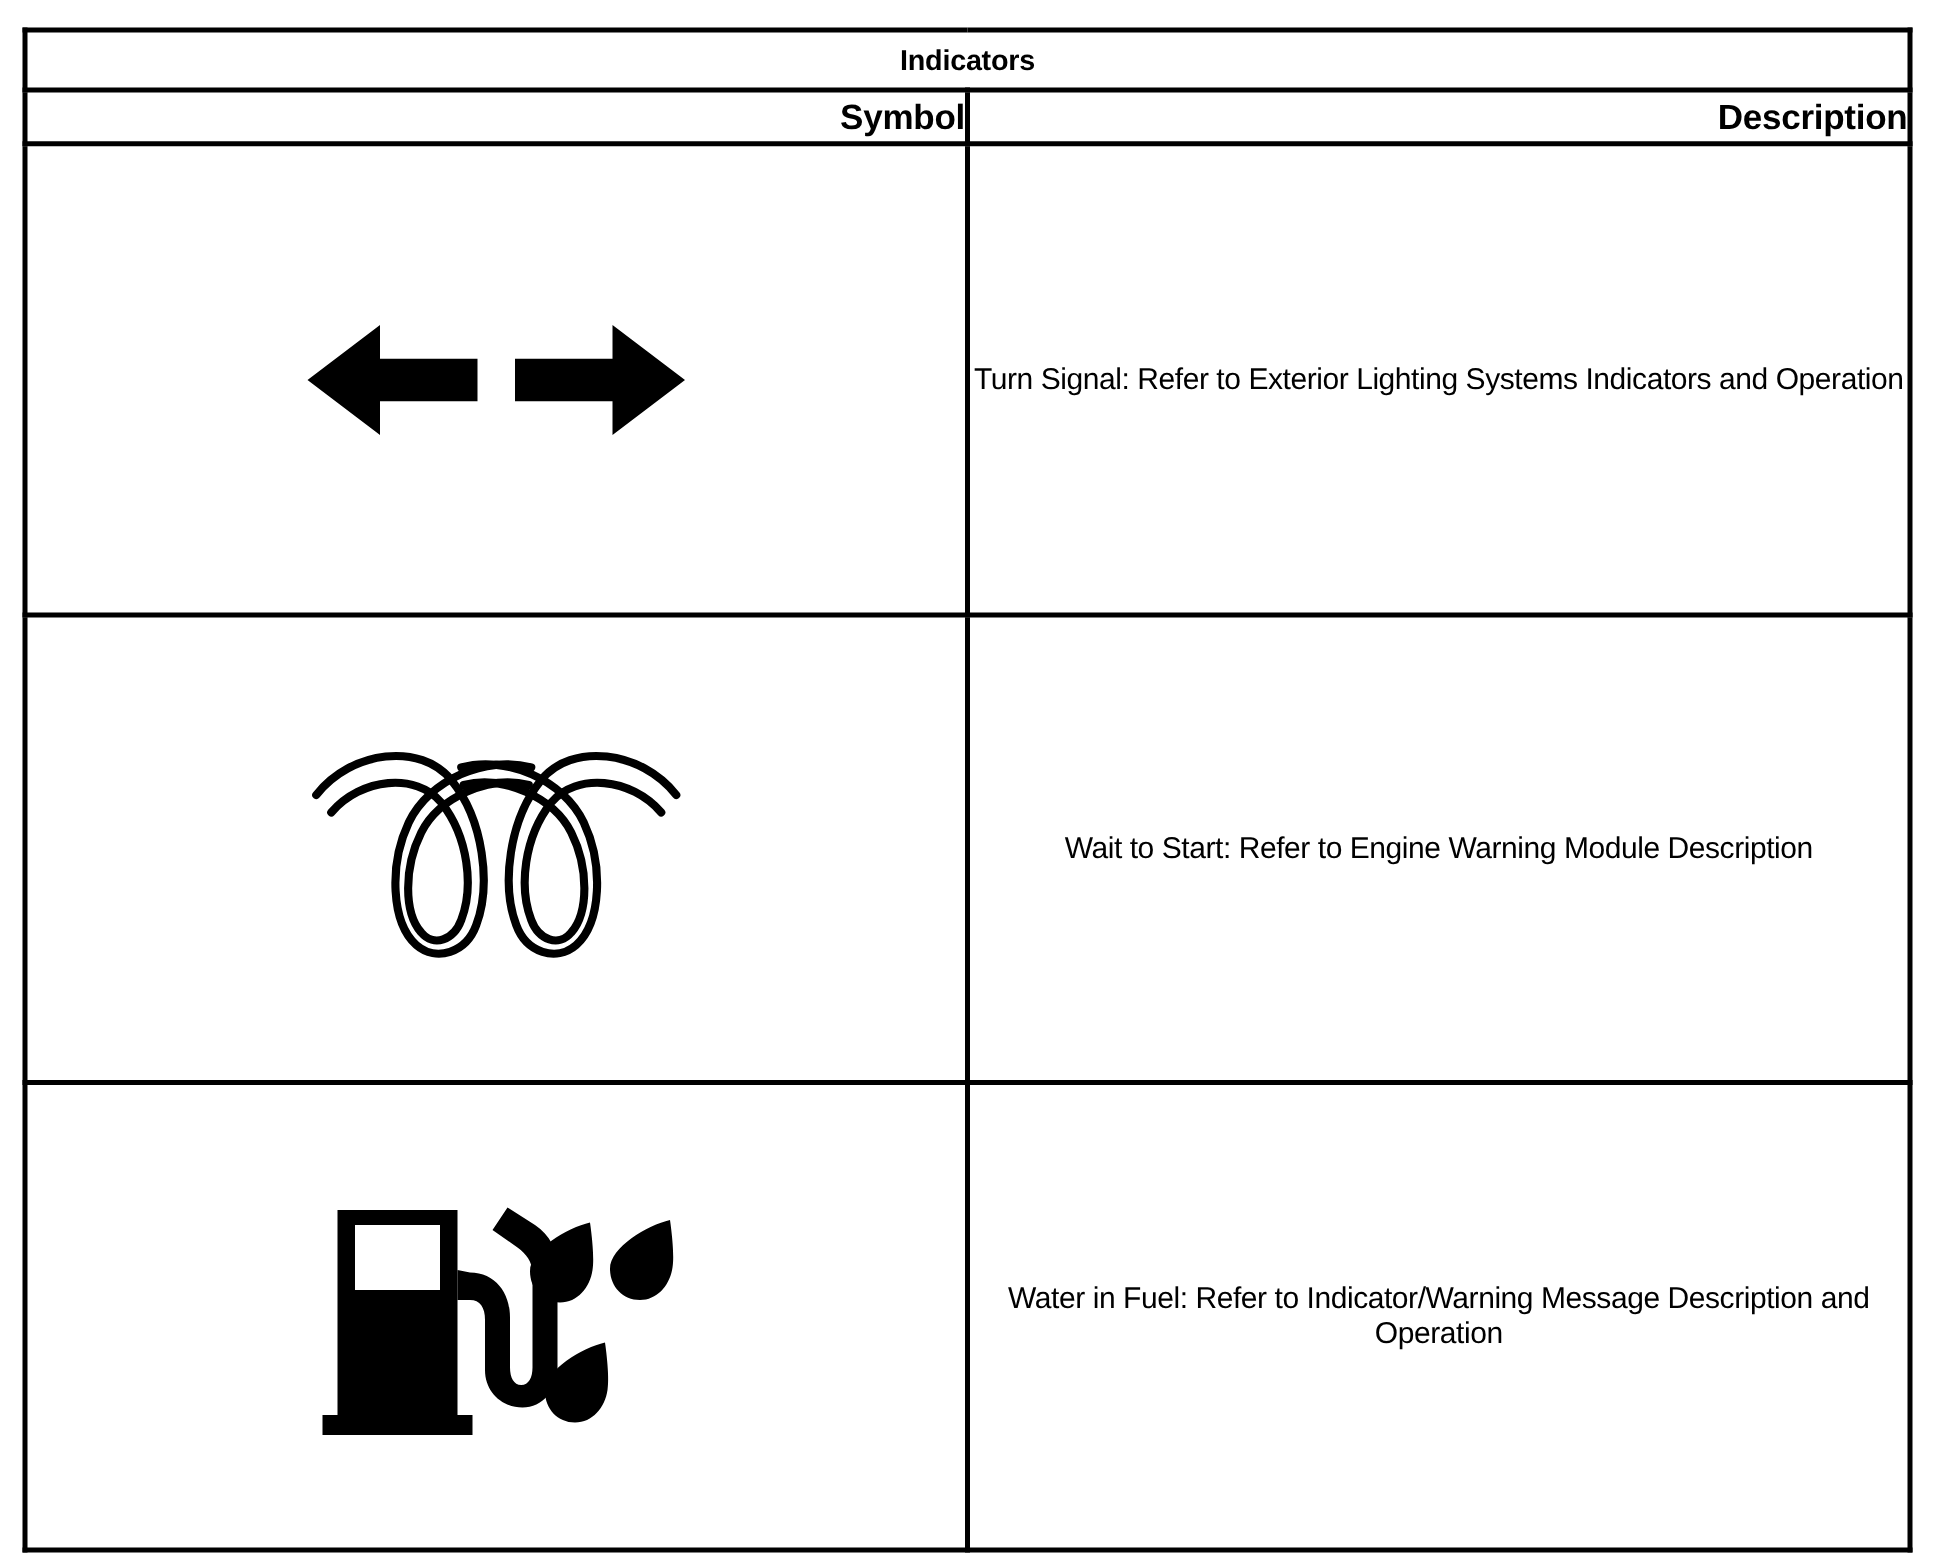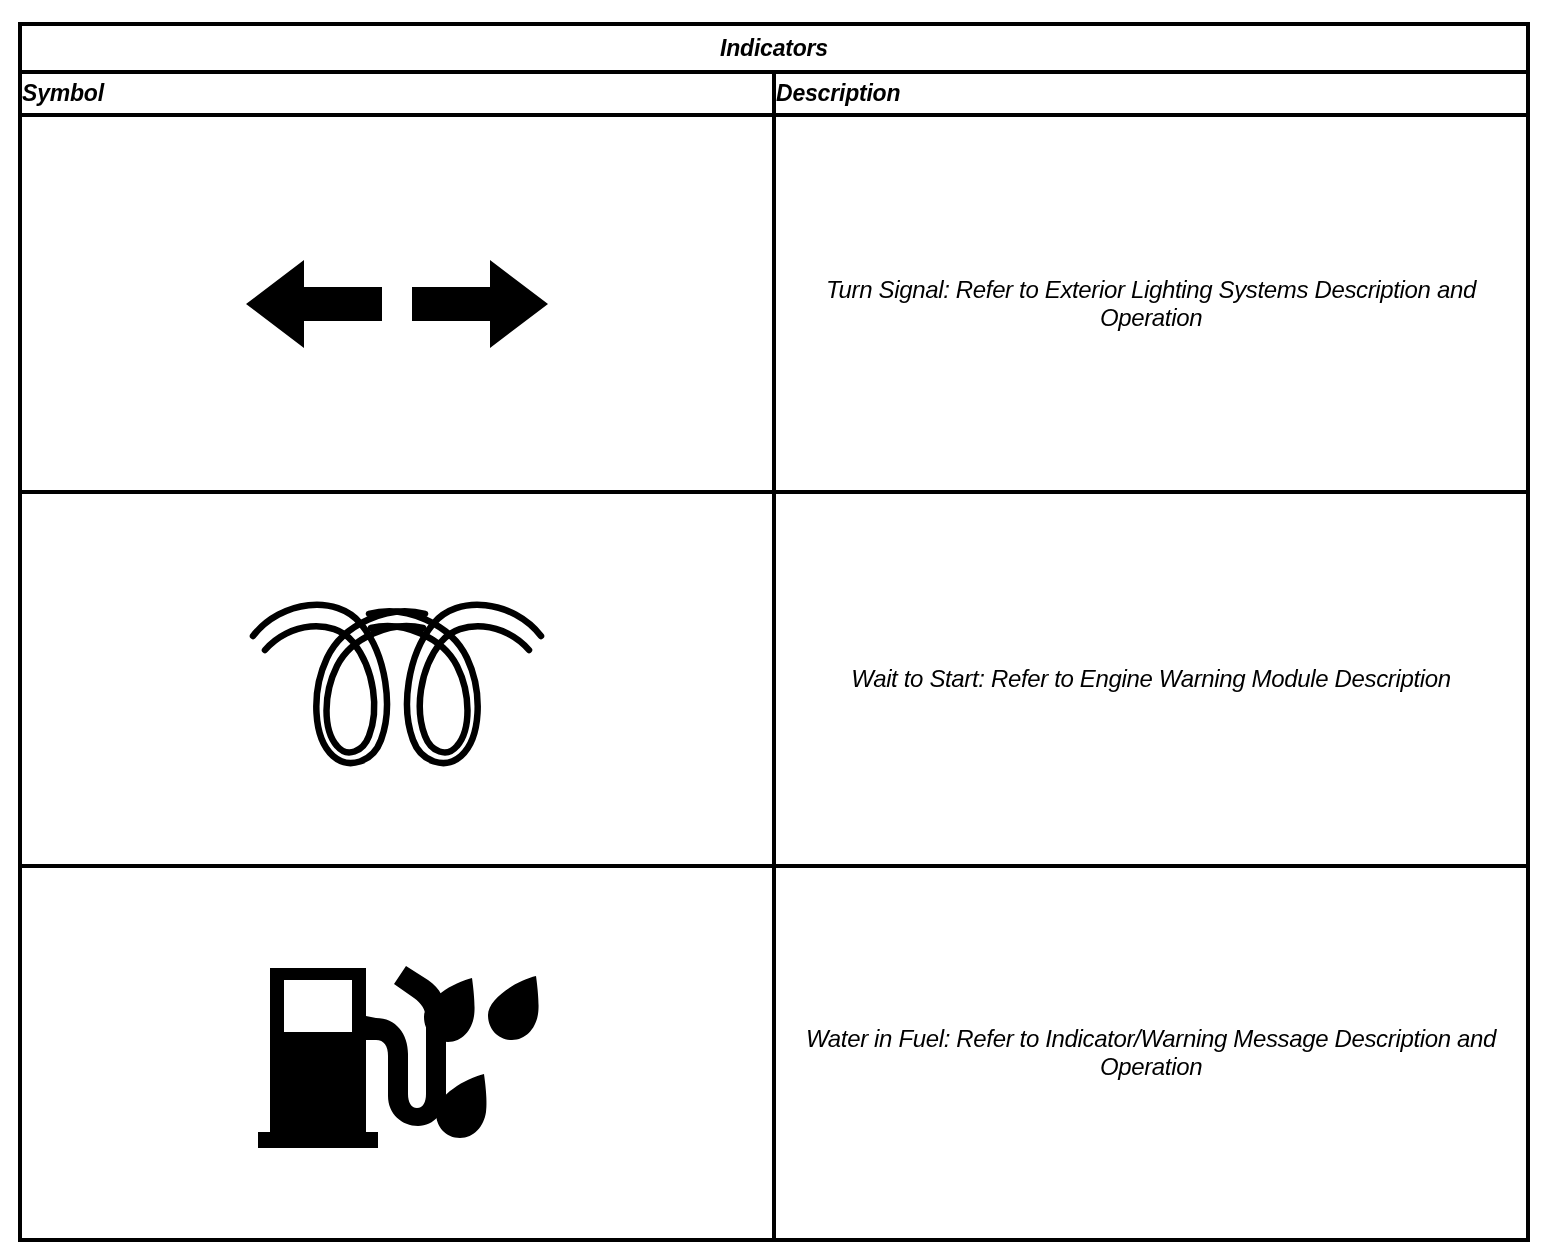--- a/index.html
+++ b/index.html
@@ -23,43 +23,42 @@
   }
   .indicators-table {
     position: absolute;
     left: 18px;
     top: 22px;
     width: 1512px;
     height: 1208px;
     border-collapse: collapse;
     table-layout: fixed;
     background: #ffffff;
-    font-style: italic;
   }
   .indicators-table td,
   .indicators-table th {
     border: 4px solid #000000;
     padding: 0;
     margin: 0;
     background: #ffffff;
   }
   .title-cell {
     height: 44px;
     text-align: center;
     vertical-align: middle;
     font-weight: bold;
     font-size: 23px;
     letter-spacing: -0.2px;
   }
   .col-head {
     height: 39px;
-    text-align: left;
+    text-align: right;
     vertical-align: middle;
     font-weight: bold;
-    font-size: 23px;
+    font-size: 28px;
     letter-spacing: -0.2px;
   }
   .col-symbol { width: 417px; }
   .col-desc   { width: 1091px; }
 
   .symbol-cell {
     text-align: center;
     vertical-align: middle;
   }
   .desc-cell {
@@ -103,21 +102,21 @@
         <td class="symbol-cell col-symbol">
           <div class="sym-wrap">
             <svg class="sym-svg" width="310" height="96" viewBox="0 0 310 96" aria-hidden="true">
 
               <path d="M4 48 L62 4 L62 31 L140 31 L140 65 L62 65 L62 92 Z" fill="#000000"></path>
 
               <path d="M306 48 L248 4 L248 31 L170 31 L170 65 L248 65 L248 92 Z" fill="#000000"></path>
             </svg>
           </div>
         </td>
-        <td class="desc-cell col-desc">Turn Signal: Refer to Exterior Lighting Systems Description and Operation</td>
+        <td class="desc-cell col-desc">Turn Signal: Refer to Exterior Lighting Systems Indicators and Operation</td>
       </tr>
 
       <tr class="row-2">
         <td class="symbol-cell col-symbol">
           <div class="sym-wrap">
             <svg class="sym-svg" width="312" height="198" viewBox="0 0 312 198" aria-hidden="true">
               <g fill="none" stroke="#000000" stroke-width="6.5" stroke-linecap="round" stroke-linejoin="round">
 
                 <path d="M12 56
                          C 40 20, 96 14, 120 44

